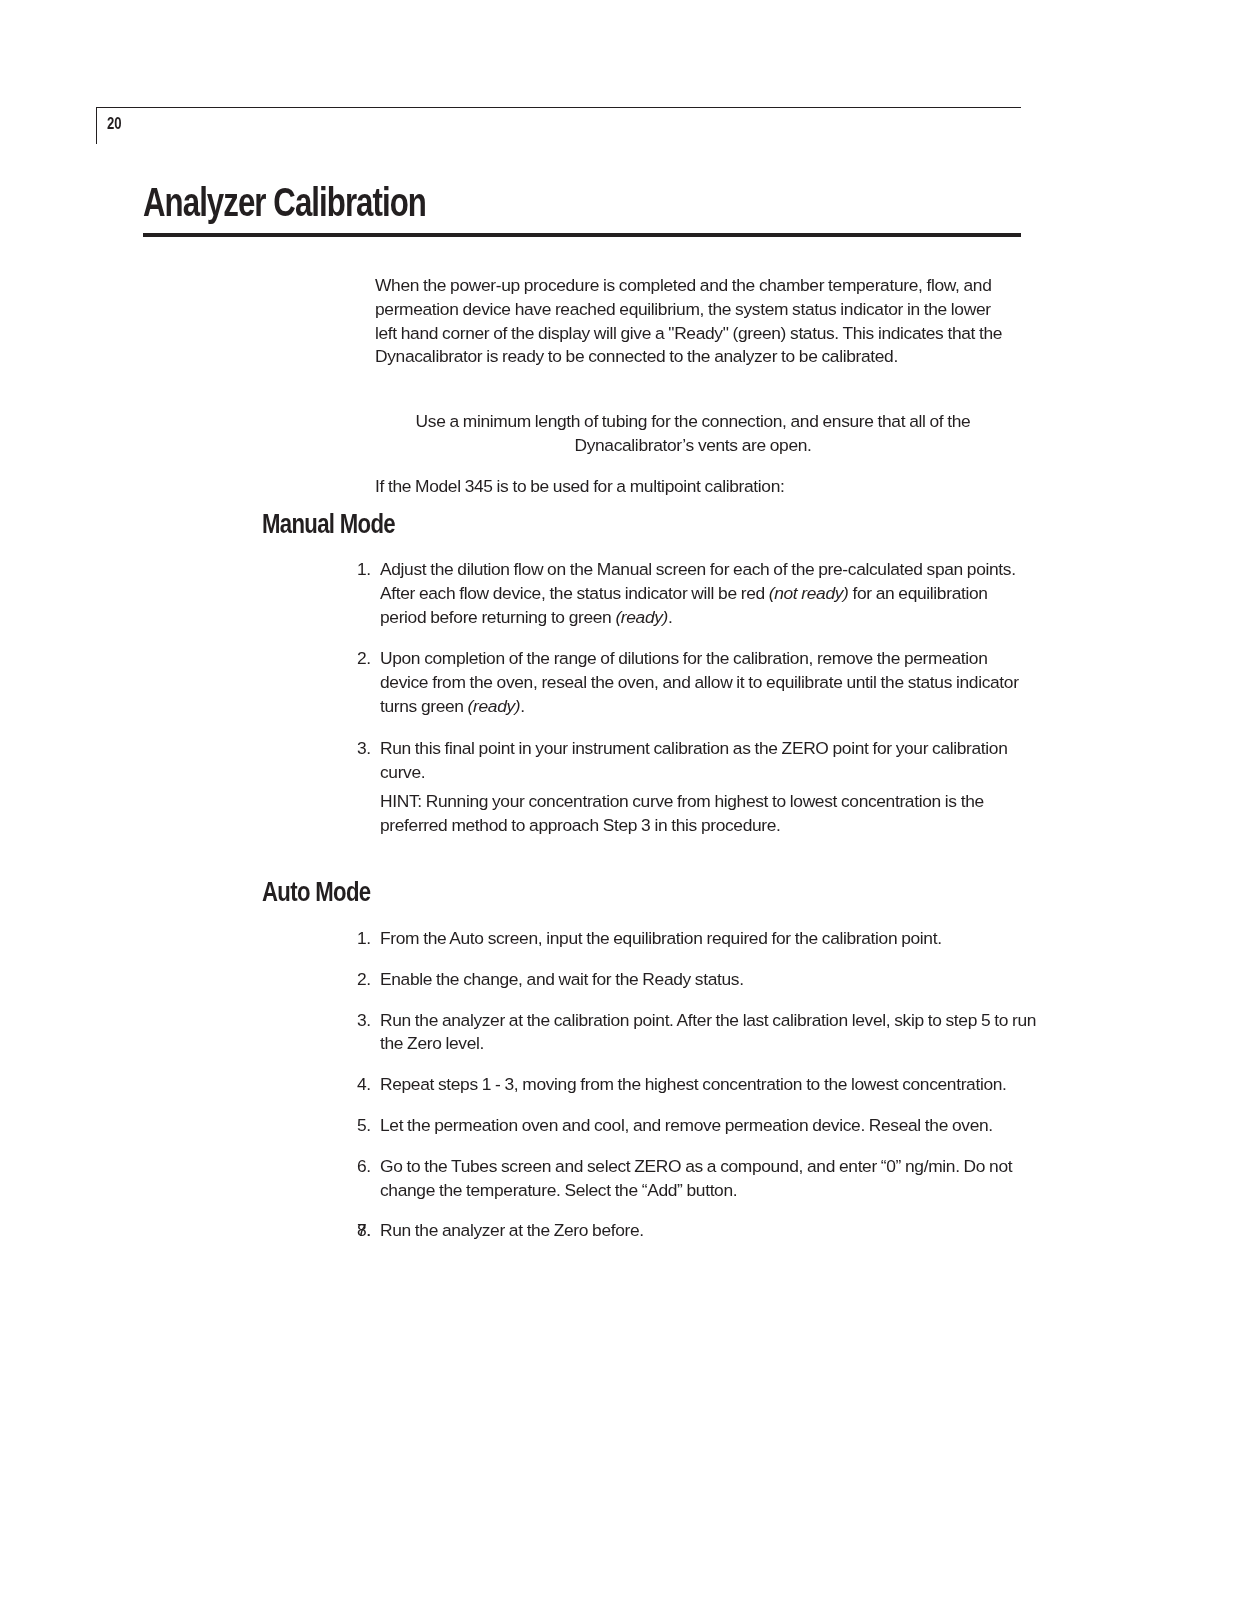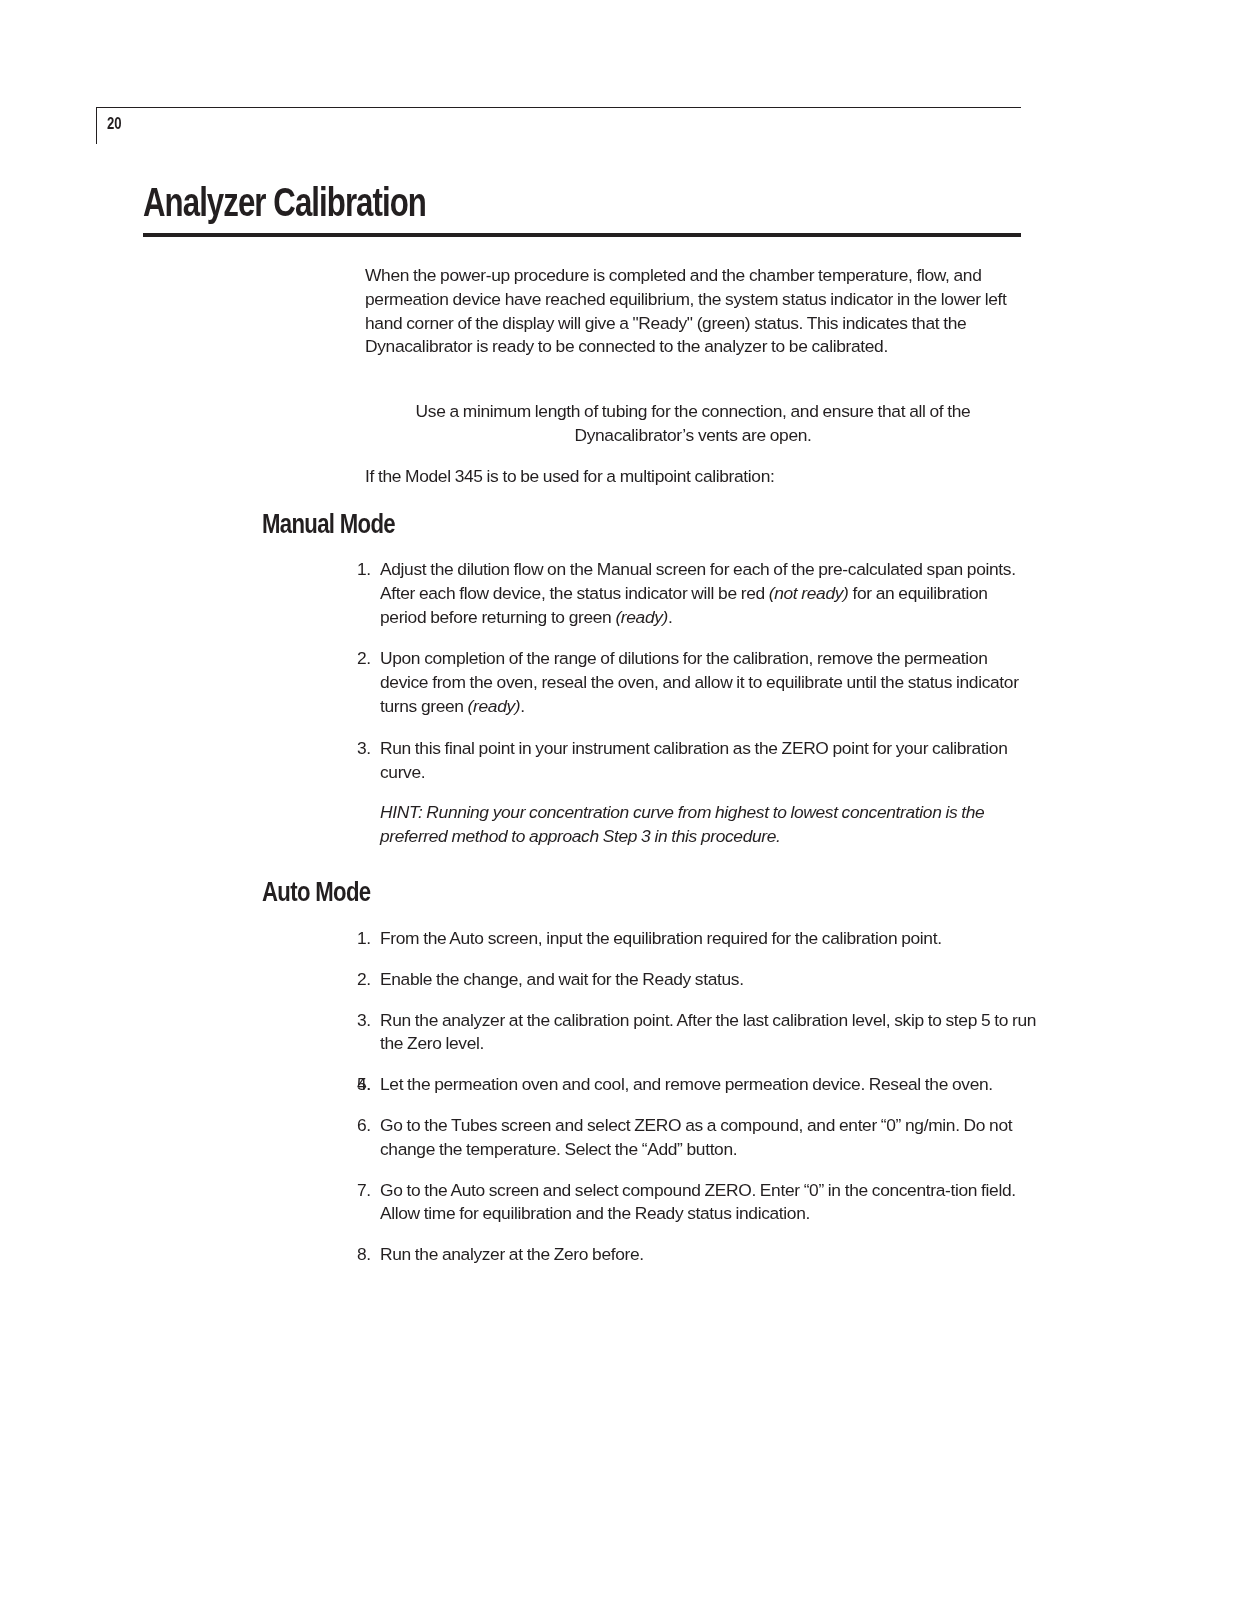--- a/index.html
+++ b/index.html
@@ -4,21 +4,21 @@
 <style>
   html, body { margin: 0; padding: 0; background: #ffffff; }
   body { width: 1237px; height: 1600px; position: relative; overflow: hidden; color: #231f20; }
   .header-rule { position: absolute; left: 96px; top: 107px; width: 925px; height: 1px; background: #231f20; }
   .header-vrule { position: absolute; left: 96px; top: 107px; width: 1px; height: 37px; background: #231f20; }
   .page-number { position: absolute; left: 107px; top: 115px; font-family: "Liberation Sans", sans-serif; font-weight: bold; font-size: 16px; transform: scaleX(0.82); transform-origin: left top; }
   .title { position: absolute; left: 143px; top: 180px; font-family: "Liberation Sans", sans-serif; font-weight: bold; font-size: 40px; letter-spacing: -1.2px; transform: scaleX(0.78); transform-origin: left top; white-space: nowrap; }
   .title-rule { position: absolute; left: 143px; top: 233px; width: 878px; height: 4px; background: #231f20; }
   .body-text { position: absolute; left: 357px; width: 672px; font-family: "Liberation Sans", sans-serif; font-size: 17.4px; line-height: 23.8px; letter-spacing: -0.35px; word-spacing: -0.5px; }
   .section-heading { position: absolute; left: 262px; font-family: "Liberation Sans", sans-serif; font-weight: bold; font-size: 27px; letter-spacing: -0.8px; transform: scaleX(0.82); transform-origin: left top; white-space: nowrap; }
-  p { margin: 8px; }
+  p { margin: 18px; }
   .list { position: absolute; left: 357px; width: 680px; margin: 0; padding: 0; list-style: none; font-family: "Liberation Sans", sans-serif; font-size: 17.4px; line-height: 23.8px; letter-spacing: -0.35px; word-spacing: -0.5px; }
   .list li { position: relative; padding-left: 23px; }
   .list .num { position: absolute; left: 0; top: 0; }
   em { }
 </style>
 </head>
 <body>
 
 <div class="header-rule"></div>
 <div class="header-vrule"></div>
@@ -45,29 +45,29 @@
     <span>Adjust the dilution flow on the Manual screen for each of the pre-calculated span points.  After each flow device, the status indicator will be red </span><em>(not ready)</em><span> for an equilibration period before returning to green </span><em>(ready)</em><span>.</span>
   </li>
   <li style="margin-top:18px;">
     <span class="num">2.</span>
     <span>Upon completion of the range of dilutions for the calibration, remove the permeation device from the oven, reseal the oven, and allow it to equilibrate until the status indicator turns green </span><em>(ready)</em><span>.</span>
   </li>
   <li style="margin-top:18px;">
     <span class="num">3.</span>
     <span>Run this final point in your instrument calibration as the ZERO point for your calibration curve.</span>
   </li>
-  <li style="margin-top:17px;font-style:italic;">
+  <li style="margin-top:6px;">
     <span>HINT:  Running your concentration curve from highest to lowest concentration is the preferred method to approach Step 3 in this procedure.</span>
   </li>
 </ul>
 
 <div class="section-heading" style="top:877px;">Auto Mode</div>
 
 <ul class="list" style="top:927px;">
   <li><span class="num">1.</span><span>From the Auto screen, input the equilibration required for the calibration point.</span></li>
   <li style="margin-top:17px;"><span class="num">2.</span><span>Enable the change, and wait for the Ready status.</span></li>
   <li style="margin-top:17px;"><span class="num">3.</span><span>Run the analyzer at the calibration point.  After the last calibration level, skip to step 5 to run the Zero level.</span></li>
-  <li style="margin-top:17px;"><span class="num">4.</span></li>
+  <li style="margin-top:17px;"><span class="num">4.</span><span>Repeat steps 1 - 3, moving from the highest concentration to the lowest concentration.</span></li>
   <li style="margin-top:17px;"><span class="num">5.</span><span>Let the permeation oven and cool, and remove permeation device.  Reseal the oven.</span></li>
   <li style="margin-top:17px;"><span class="num">6.</span><span>Go to the Tubes screen and select ZERO as a compound, and enter “0” ng/min. Do not change the temperature.  Select the “Add” button.</span></li>
-  <li style="margin-top:17px;"><span class="num">7.</span><span>Go to the Auto screen and select compound ZERO.  Enter “0” in the concentra-tion field.  Allow time for equilibration and the Ready status indication.</span></li>
+  <li style="margin-top:17px;"><span class="num">7.</span></li>
   <li style="margin-top:17px;"><span class="num">8.</span><span>Run the analyzer at the Zero before.</span></li>
 </ul>
 
 </body></html>

